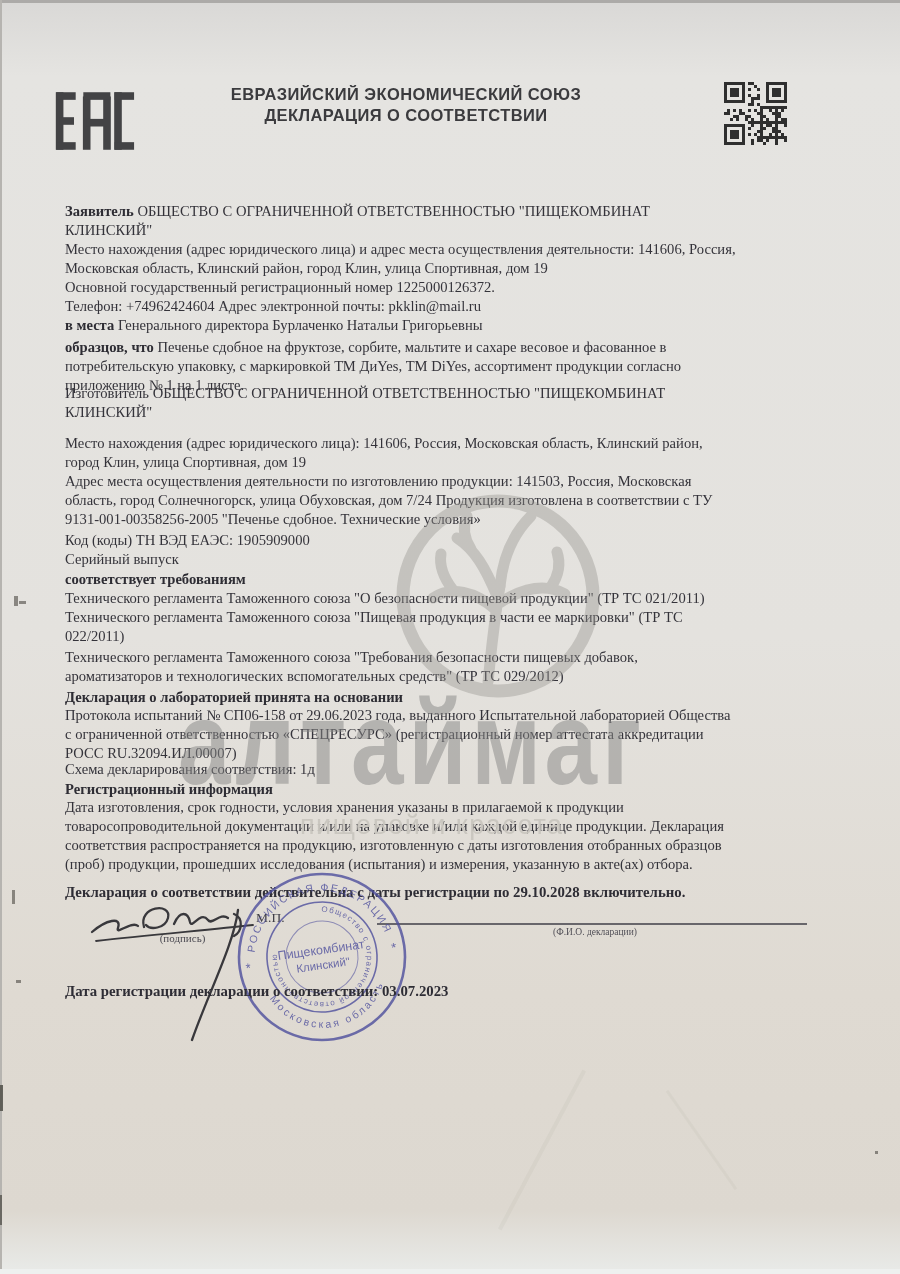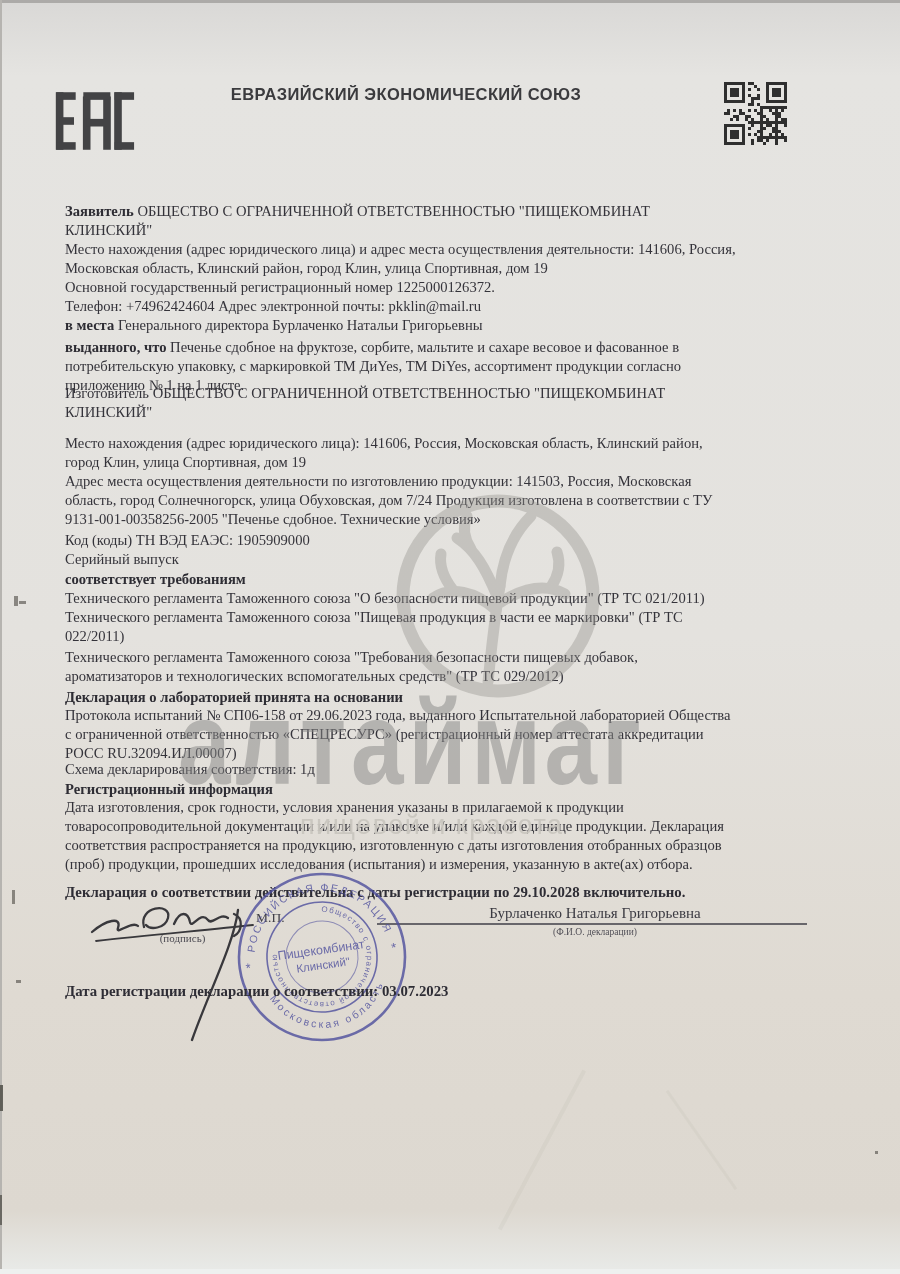--- a/index.html
+++ b/index.html
@@ -79,20 +79,21 @@
         <path d="M37 9.5 L69 9.5"></path>
         <path d="M41 41 L65 41"></path>
       <path d="M78 5 L78 73"></path>
         <path d="M74 9.5 L97 9.5"></path>
         <path d="M74 68.5 L97 68.5"></path>
     </g>
   </svg>
 
   <div class="abs title-block">
     <div>ЕВРАЗИЙСКИЙ ЭКОНОМИЧЕСКИЙ СОЮЗ</div>
+    <div>ДЕКЛАРАЦИЯ О СООТВЕТСТВИИ</div>
   </div>
 
   <div class="abs qr">
     <div class="finder" style="left:2px;top:2px;"></div>
     <div class="finder" style="left:44px;top:2px;"></div>
     <div class="finder" style="left:2px;top:44px;"></div>
   <div class="qm" style="left: 26px; top: 2px;"></div>
       <div class="qm" style="left: 29px; top: 2px;"></div>
       <div class="qm" style="left: 32px; top: 5px;"></div>
       <div class="qm" style="left: 26px; top: 8px;"></div>
@@ -207,21 +208,21 @@
     </div>
 
   <div id="doc-body">
       <div class="para" style="top: 202px;"><span class="b">Заявитель</span><span> ОБЩЕСТВО С ОГРАНИЧЕННОЙ ОТВЕТСТВЕННОСТЬЮ "ПИЩЕКОМБИНАТ
 КЛИНСКИЙ"
 Место нахождения (адрес юридического лица) и адрес места осуществления деятельности: 141606, Россия,
 Московская область, Клинский район, город Клин, улица Спортивная, дом 19
 Основной государственный регистрационный номер 1225000126372.
 Телефон: +74962424604 Адрес электронной почты: pkklin@mail.ru
 </span><span class="b">в места</span><span> Генерального директора Бурлаченко Натальи Григорьевны</span></div>
-      <div class="para" style="top: 338px;"><span class="b">выданного, что</span><span> Печенье сдобное на фруктозе, сорбите, мальтите и сахаре весовое и фасованное в
+      <div class="para" style="top: 338px;"><span class="b">образцов, что</span><span> Печенье сдобное на фруктозе, сорбите, мальтите и сахаре весовое и фасованное в
 потребительскую упаковку, с маркировкой ТМ ДиYes, ТМ DiYes, ассортимент продукции согласно
 приложению № 1 на 1 листе.</span></div>
       <div class="para" style="top: 384px;"><span>Изготовитель ОБЩЕСТВО С ОГРАНИЧЕННОЙ ОТВЕТСТВЕННОСТЬЮ "ПИЩЕКОМБИНАТ
 КЛИНСКИЙ"</span></div>
       <div class="para" style="top: 434px;"><span>Место нахождения (адрес юридического лица): 141606, Россия, Московская область, Клинский район,
 город Клин, улица Спортивная, дом 19</span></div>
       <div class="para" style="top: 472px;"><span>Адрес места осуществления деятельности по изготовлению продукции: 141503, Россия, Московская
 область, город Солнечногорск, улица Обуховская, дом 7/24 Продукция изготовлена в соответствии с ТУ
 9131-001-00358256-2005 "Печенье сдобное. Технические условия»</span></div>
       <div class="para" style="top: 531px;"><span>Код (коды) ТН ВЭД ЕАЭС: 1905909000</span></div>
@@ -271,21 +272,20 @@
       <path d="M4,38 C18,26 34,22 30,34 C27,42 44,26 50,32"></path>
       <path d="M56,33 C50,12 84,8 80,24 C77,35 62,36 58,31"></path>
       <path d="M86,30 C92,16 100,18 102,28 C104,36 112,16 120,26 C124,32 132,18 140,24"></path>
       <path d="M146,20 C156,24 154,38 146,42"></path>
       <path d="M150,16 C146,50 120,100 104,146"></path>
     </g>
   </svg>
   <div class="abs podpis">(подпись)</div>
   <div class="abs mp">М.П.</div>
 
-  <div class="abs fio-name">Бурлаченко Наталья Григорьевна</div>
   <div class="abs fio-line"></div>
   <div class="abs fio-label">(Ф.И.О. декларации)</div>
 
   <svg class="abs stamp" width="180" height="180" viewBox="0 0 180 180">
     <defs>
       <path id="sot" d="M22,92 A68,68 0 1 1 158,92"></path>
       <path id="sob" d="M27,98 A63,63 0 0 0 153,98"></path>
       <path id="sir" d="M90,45 a45,45 0 1 1 -0.1,0"></path>
     </defs>
     <g stroke="#4e4f9d" fill="none">

